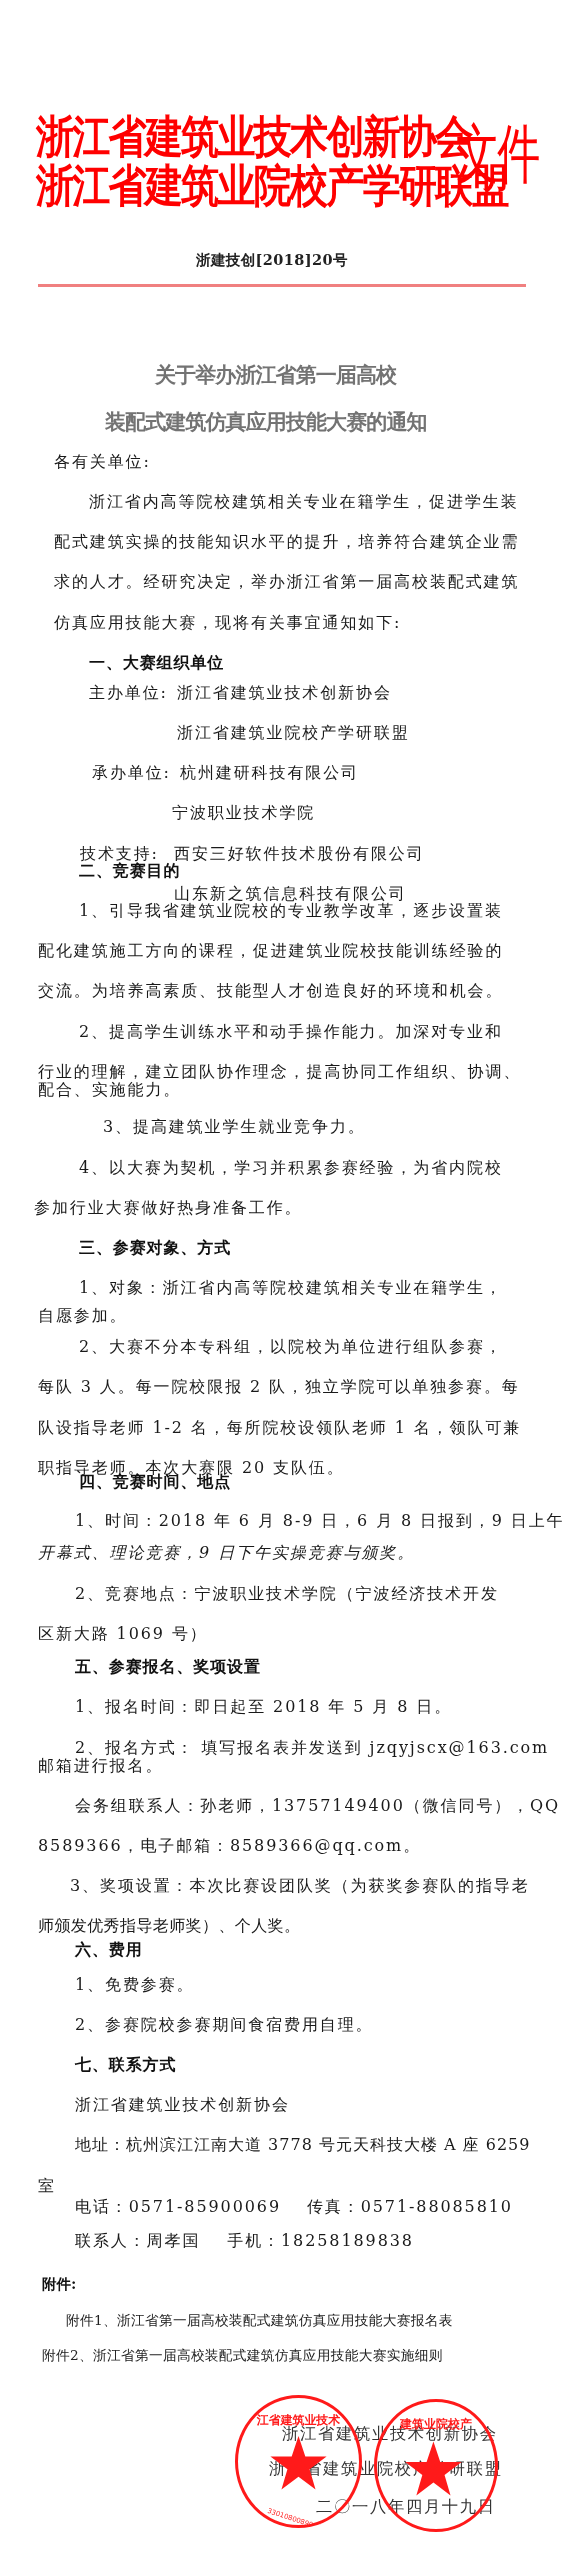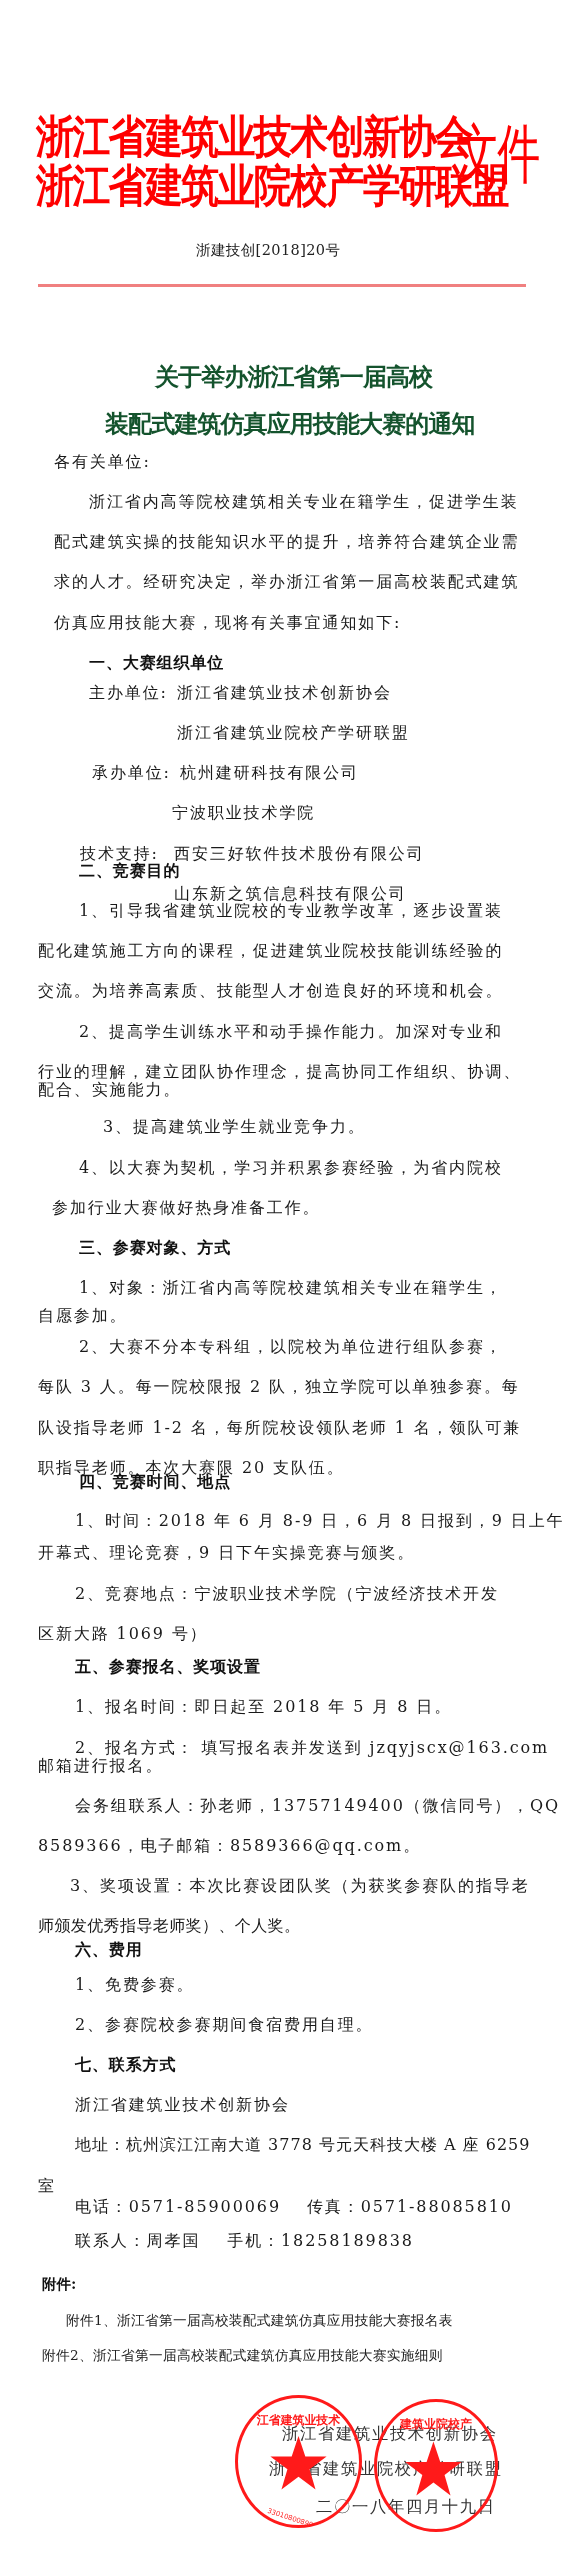--- a/index.html
+++ b/index.html
@@ -7,37 +7,37 @@
          font-family: "DejaVu Serif", "Liberation Serif", serif; color: #111; }
   .abs { position: absolute; white-space: nowrap; }
   .hdr { color: #ff0000; font-family: "DejaVu Sans", "Liberation Sans", sans-serif;
          font-weight: bold; font-size: 38px; letter-spacing: -1.7px; line-height: 1;
          transform: scaleY(1.18); transform-origin: left top; }
   .hdr-file { color: #ff0000; font-family: "DejaVu Sans", "Liberation Sans", sans-serif;
               font-size: 43px; line-height: 1; letter-spacing: -1.7px;
               transform: scaleY(1.5); transform-origin: left top; }
   .docno { font-size: 14.5px; color: #222; letter-spacing: 0.4px; }
   .redline { position: absolute; left: 38px; top: 284px; width: 488px; height: 2.6px; background: #f08080; }
-  .title { font-weight: bold; font-size: 24px; color: #14532d; letter-spacing: -0.9px; }
+  .title { font-weight: bold; font-size: 21px; color: #737373; letter-spacing: -0.9px; }
   .p { font-size: 16px; color: #1a1a1a; letter-spacing: 1.9px; }
   .sec { font-size: 16px; font-weight: bold; color: #111; letter-spacing: 0.9px; }
   .att-h { font-size: 14.5px; font-weight: bold; color: #111; }
   .att { font-size: 13.7px; color: #222; letter-spacing: 0.3px; }
   .sig { font-size: 16.3px; color: #333; letter-spacing: 1.7px; }
   .stamp { position: absolute; border: 3.4px solid #ff1a1a; border-radius: 50%; }
   .stamp svg { position: absolute; left: 0; top: 0; }
 </style>
 </head>
 <body>
 
 <div class="abs hdr" style="left:36px; top:114px;">浙江省建筑业技术创新协会</div>
 <div class="abs hdr" style="left:36px; top:163px;">浙江省建筑业院校产学研联盟</div>
 <div class="abs hdr-file" style="left:456px; top:122px;">文件</div>
 
-<div class="abs docno" style="left:196px; top:241px;">浙建技创[2018]20号</div>
+<div class="abs docno" style="left:196px; top:251px;font-weight:bold;">浙建技创[2018]20号</div>
 <div class="redline"></div>
 
 <div class="abs title" style="left:155px; top:361px;">关于举办浙江省第一届高校</div>
 <div class="abs title" style="left:105px; top:408px;">装配式建筑仿真应用技能大赛的通知</div>
 
 <div class="abs p" style="left:54px; top:452px;">各有关单位:</div>
 <div class="abs p" style="left:89px; top:492px;">浙江省内高等院校建筑相关专业在籍学生，促进学生装</div>
 <div class="abs p" style="left:54px; top:532px;">配式建筑实操的技能知识水平的提升，培养符合建筑企业需</div>
 <div class="abs p" style="left:54px; top:572px;">求的人才。经研究决定，举办浙江省第一届高校装配式建筑</div>
 <div class="abs p" style="left:54px; top:613px;">仿真应用技能大赛，现将有关事宜通知如下:</div>
@@ -60,33 +60,33 @@
 
 <div class="abs sec" style="left:79px; top:859px; top:861px;">二、竞赛目的</div>
 <div class="abs p" style="left:79px; top:901px;">1、引导我省建筑业院校的专业教学改革，逐步设置装</div>
 <div class="abs p" style="left:38px; top:941px;">配化建筑施工方向的课程，促进建筑业院校技能训练经验的</div>
 <div class="abs p" style="left:38px; top:981px;">交流。为培养高素质、技能型人才创造良好的环境和机会。</div>
 <div class="abs p" style="left:79px; top:1022px;">2、提高学生训练水平和动手操作能力。加深对专业和</div>
 <div class="abs p" style="left:38px; top:1062px;">行业的理解，建立团队协作理念，提高协同工作组织、协调、</div>
 <div class="abs p" style="left:38px; top:1079px; top:1080px;">配合、实施能力。</div>
 <div class="abs p" style="left:79px; top:1117px;margin-left:24px;">3、提高建筑业学生就业竞争力。</div>
 <div class="abs p" style="left:79px; top:1158px;">4、以大赛为契机，学习并积累参赛经验，为省内院校</div>
-<div class="abs p" style="left:52px; top:1198px;">参加行业大赛做好热身准备工作。</div>
+<div class="abs p" style="left:34px; top:1198px;">参加行业大赛做好热身准备工作。</div>
 
 <div class="abs sec" style="left:79px; top:1238px;">三、参赛对象、方式</div>
 <div class="abs p" style="left:79px; top:1278px;">1、对象：浙江省内高等院校建筑相关专业在籍学生，</div>
 <div class="abs p" style="left:38px; top:1306px; top:1306px;">自愿参加。</div>
 <div class="abs p" style="left:79px; top:1337px;">2、大赛不分本专科组，以院校为单位进行组队参赛，</div>
 <div class="abs p" style="left:38px; top:1377px;">每队 3 人。每一院校限报 2 队，独立学院可以单独参赛。每</div>
 <div class="abs p" style="left:38px; top:1418px;">队设指导老师 1-2 名，每所院校设领队老师 1 名，领队可兼</div>
 <div class="abs p" style="left:38px; top:1458px;">职指导老师。本次大赛限 20 支队伍。</div>
 
 <div class="abs sec" style="left:79px; top:1470px; top:1472px;">四、竞赛时间、地点</div>
 <div class="abs p" style="left:75px; top:1511px;">1、时间：2018 年 6 月 8-9 日，6 月 8 日报到，9 日上午</div>
-<div class="abs p" style="left:38px; top:1543px;">开幕式、理论竞赛，9 日下午实操竞赛与颁奖。</div>
+<div class="abs p" style="left:38px; top:1543px;font-style:italic;">开幕式、理论竞赛，9 日下午实操竞赛与颁奖。</div>
 <div class="abs p" style="left:75px; top:1584px;">2、竞赛地点：宁波职业技术学院（宁波经济技术开发</div>
 <div class="abs p" style="left:38px; top:1624px;">区新大路 1069 号）</div>
 
 <div class="abs sec" style="left:75px; top:1657px;">五、参赛报名、奖项设置</div>
 <div class="abs p" style="left:75px; top:1697px;">1、报名时间：即日起至 2018 年 5 月 8 日。</div>
 <div class="abs p" style="left:75px; top:1738px;">2、报名方式： 填写报名表并发送到 jzqyjscx@163.com</div>
 <div class="abs p" style="left:38px; top:1755px; top:1756px;">邮箱进行报名。</div>
 <div class="abs p" style="left:75px; top:1796px;">会务组联系人：孙老师，13757149400（微信同号），QQ ：</div>
 <div class="abs p" style="left:38px; top:1836px;">8589366，电子邮箱：8589366@qq.com。</div>
 <div class="abs p" style="left:70px; top:1876px;">3、奖项设置：本次比赛设团队奖（为获奖参赛队的指导老</div>

